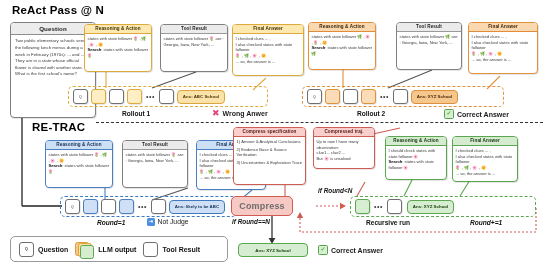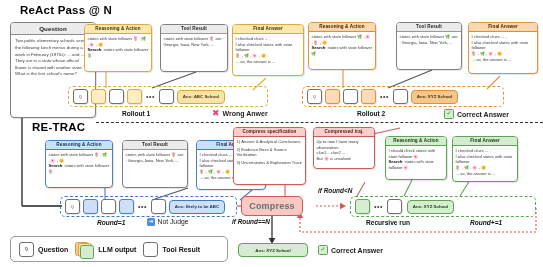--- a/index.html
+++ b/index.html
@@ -129,21 +129,21 @@
   <line x1="272" y1="216" x2="272" y2="238" stroke="#333" stroke-width="1.3"></line>
   <polygon points="268.6,238 272,244 275.4,238" fill="#333"></polygon>
 
   <path d="M 316 206 L 340 206" stroke="#d05b53" stroke-width="1.1" stroke-dasharray="2,2" fill="none"></path>
   <polygon points="340,202.8 346,206 340,209.2" fill="#d05b53"></polygon>
   <path d="M 536 208 L 536 232 L 300 232 L 300 218" stroke="#d05b53" stroke-width="1.1" stroke-dasharray="2,2" fill="none"></path>
   <polygon points="296.8,218 300,212 303.2,218" fill="#d05b53"></polygon>
   <path d="M 350 154 L 348 140" stroke="#d05b53" stroke-width="1.1" fill="none"></path>
 </svg>
 
-<div class="abs sec-title" style="left:12px;top:4px;padding-left:8px;">ReAct  Pass @ N</div>
+<div class="abs sec-title" style="left:4px;top:4px;padding-left:8px;">ReAct  Pass @ N</div>
 
 <div class="abs card" id="question" style="left:10px;top:22px;">
   <div class="hd">Question</div>
   <div class="bd">Two public elementary schools served the following lunch menus during a week in February (1970s): ... and ... . They are in a state whose official flower is shared with another state. What is the first school's name?</div>
 </div>
 
 <div class="abs card y out" style="left:84px;top:24px;width:68px;height:48px;">
   <div class="hd">Reasoning &amp; Action</div>
   <div class="bd">
     <span>states with state follower 🌷 , 🌿 , 🌸 , 🌼</span><br>
@@ -292,21 +292,21 @@
   <div class="dots">•••</div>
   <div class="node"></div>
   <div class="ansbox ans-b">Ans: likely to be ABC</div>
 </div>
 <div class="abs cap it" style="left:97px;top:219px;">Round=1</div>
 <div class="abs verdict" style="left:147px;top:218px;font-weight:normal;font-size:6.8px;">
   <span class="bluesq">⇥</span>
   <span>Not Judge</span>
 </div>
 
-<div class="abs" id="compress" style="left:241px;top:196px;">Compress</div>
+<div class="abs" id="compress" style="left:231px;top:196px;">Compress</div>
 <div class="abs cap it" style="left:232px;top:218px;font-size:6.4px;">if Round==N</div>
 <div class="abs cap it" style="left:318px;top:187px;font-size:6.4px;">if Round&lt;N</div>
 
 <div class="abs strip green" style="left:350px;top:196px;width:186px;height:21px;">
   <div class="node llm-g"></div>
   <div class="dots">•••</div>
   <div class="node"></div>
   <div class="ansbox ans-g" style="margin-left:2px;">Ans: XYZ School</div>
 </div>
 <div class="abs cap" style="left:366px;top:219px;">Recursive run</div>

